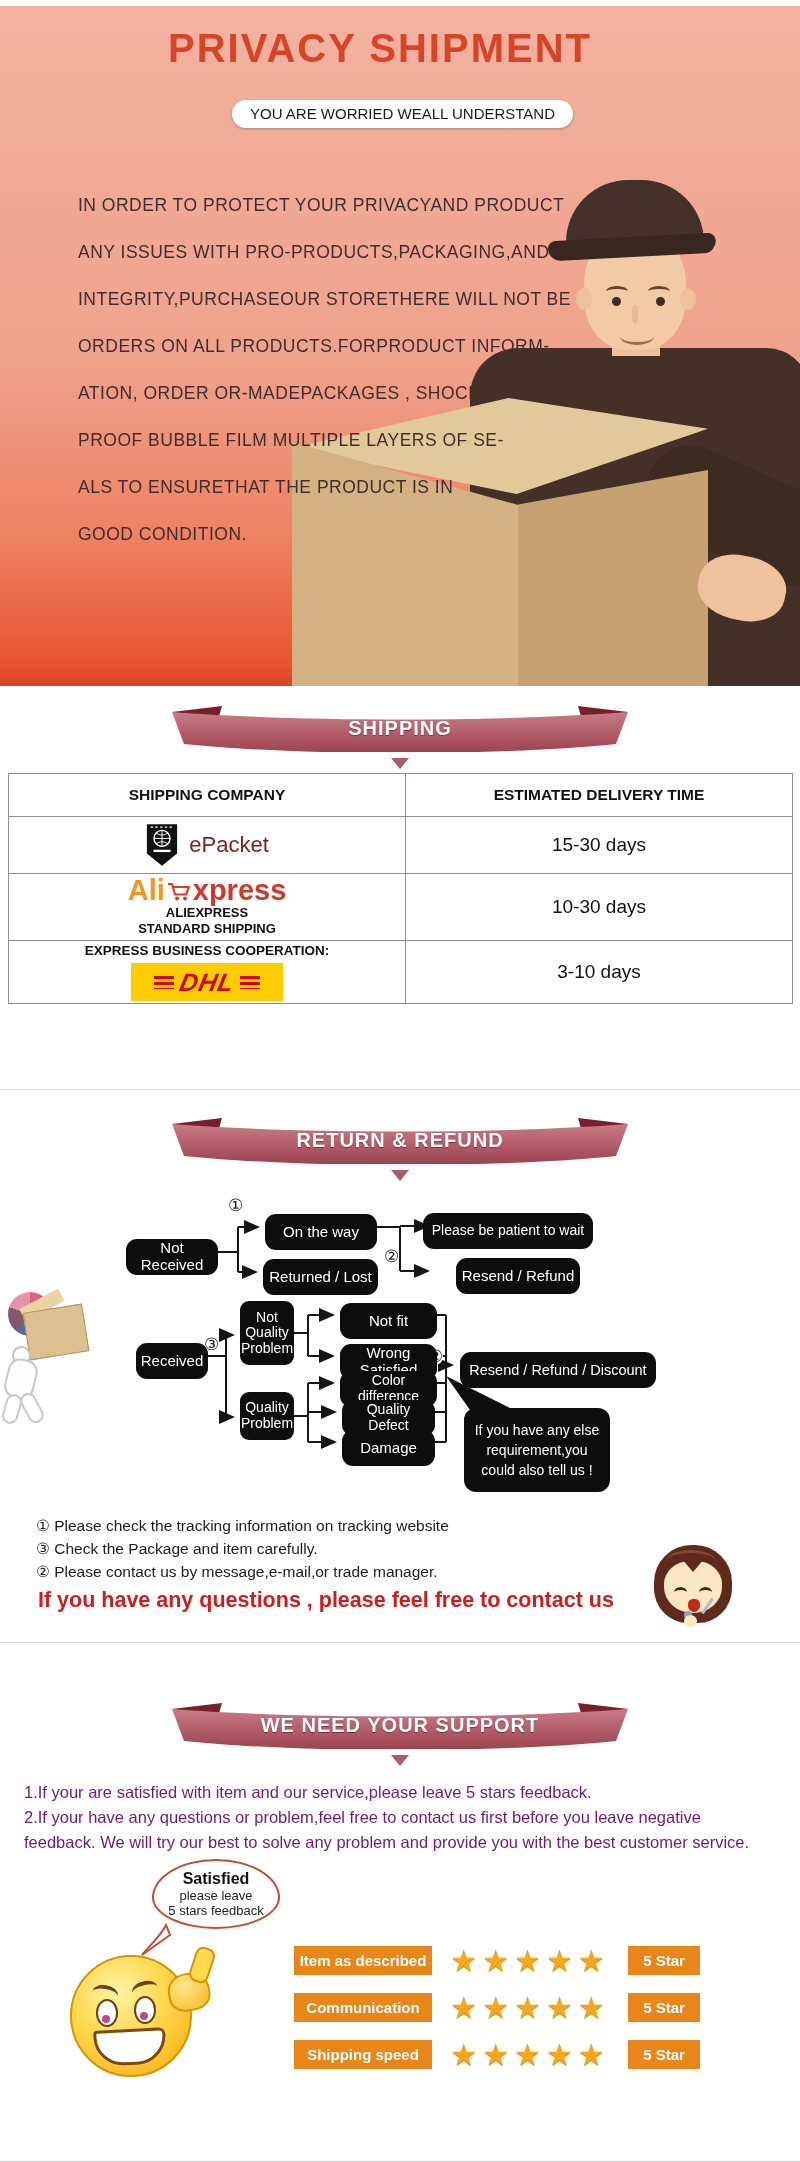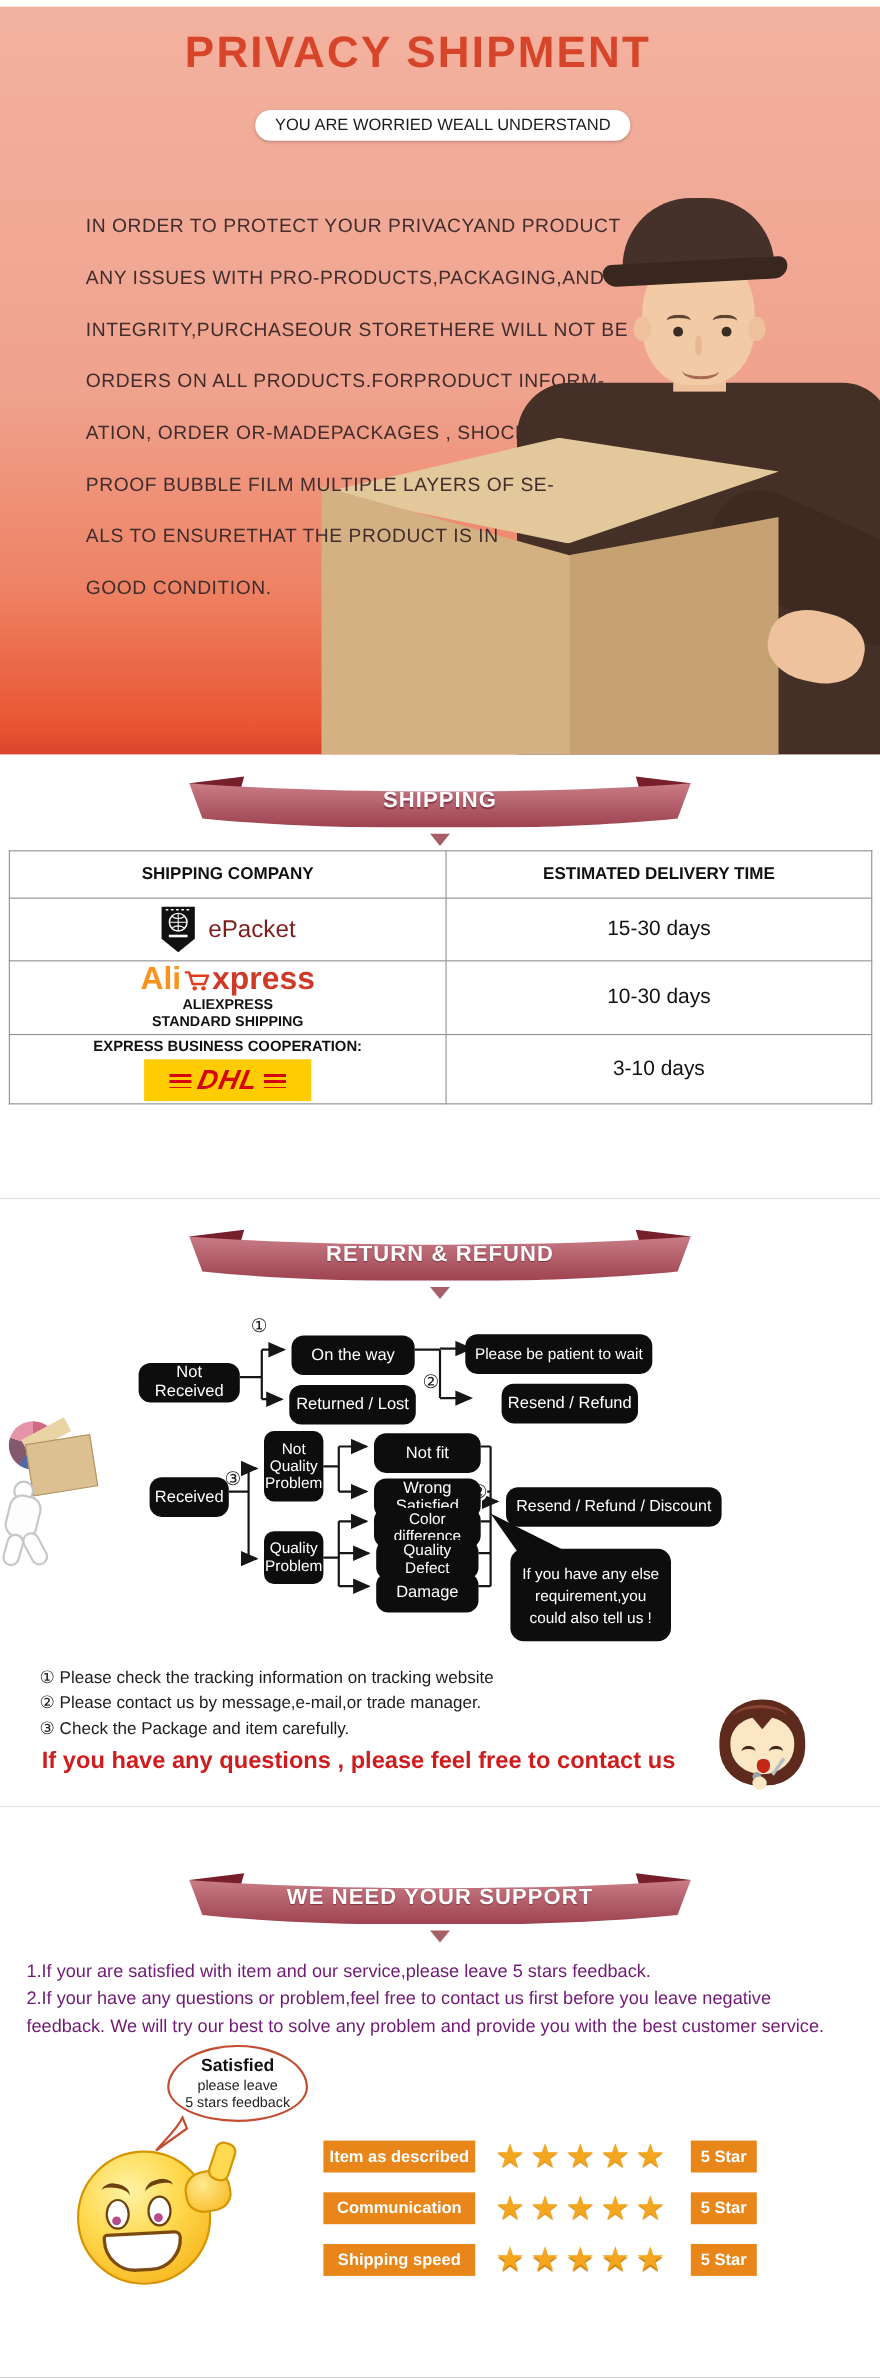--- a/index.html
+++ b/index.html
@@ -99,21 +99,21 @@
   .sm-brow.r{left:68px;top:48px;transform:rotate(-14deg);}
   .sm-eye{width:18px;height:24px;background:#fff;border:2px solid #6e4210;border-radius:50%;}
   .sm-eye.l{left:32px;top:66px;} .sm-eye.r{left:70px;top:63px;}
   .sm-eye::after{content:"";position:absolute;left:4px;bottom:2px;width:8px;height:8px;background:#b84b8e;border-radius:50%;}
   .sm-smile{left:30px;top:96px;width:66px;height:30px;background:#fff;border:3px solid #7c4a0e;border-radius:6px 10px 44px 44px;transform:rotate(-3deg);}
   .sm-hand{left:104px;top:40px;width:38px;height:34px;background:radial-gradient(circle at 40% 30%,#ffe98c,#f7b61d);border:2px solid #d69400;border-radius:45% 45% 40% 40%;transform:rotate(-10deg);}
   .sm-thumb{left:128px;top:14px;width:16px;height:32px;background:#ffd94f;border:2px solid #d69400;border-radius:8px;transform:rotate(18deg);}
   .rate-row{position:absolute;left:294px;display:flex;align-items:center;height:29px;}
   .rate-label{width:138px;height:29px;background:#e8861a;color:#fff;font-weight:bold;font-size:15px;display:flex;align-items:center;justify-content:center;}
   .rate-stars{width:196px;text-align:center;font-size:30px;line-height:29px;color:#f5a61f;letter-spacing:5px;text-shadow:0 1px 1px #c87f00;white-space:nowrap;}
-  .rate-badge{width:60px;height:29px;background:#e8861a;color:#fff;font-weight:bold;font-size:15px;display:flex;align-items:center;justify-content:center;}
+  .rate-badge{width:72px;height:29px;background:#e8861a;color:#fff;font-weight:bold;font-size:15px;display:flex;align-items:center;justify-content:center;}
 </style>
 </head>
 <body>
 
 <section class="sec1">
   <div class="man">
     <div class="man-torso"></div>
     <div class="man-arm"></div>
     <div class="man-neck"></div>
     <div class="man-head"></div>
@@ -283,22 +283,22 @@
     <div class="pill" style="left:340px;top:148px;width:97px;height:24px;">Wrong Satisfied</div>
     <div class="pill" style="left:340px;top:175px;width:97px;height:24px;font-size:14px;">Color difference</div>
     <div class="pill" style="left:342px;top:204px;width:93px;height:24px;font-size:14px;">Quality Defect</div>
     <div class="pill" style="left:342px;top:234px;width:93px;height:24px;">Damage</div>
     <div class="pill" style="left:460px;top:156px;width:196px;height:27px;font-size:14.5px;">Resend / Refund / Discount</div>
     <div class="flow-bubble">If you have any else requirement,you could also tell us !</div>
   </div>
 
   <div class="notes">
     <div class="note-line">① Please check the tracking information on tracking website</div>
+    <div class="note-line">③ Check the Package and item carefully.</div>
     <div class="note-line">② Please contact us by message,e-mail,or trade manager.</div>
-    <div class="note-line">③ Check the Package and item carefully.</div>
   </div>
   <div class="contact-line">If you have any questions ,  please feel free to contact us</div>
 
   <div class="agent">
     <div class="ag-hair"></div>
     <div class="ag-band"></div>
     <div class="ag-face"></div>
     <div class="ag-bang"></div>
     <div class="ag-eye l"></div>
     <div class="ag-eye r"></div>

